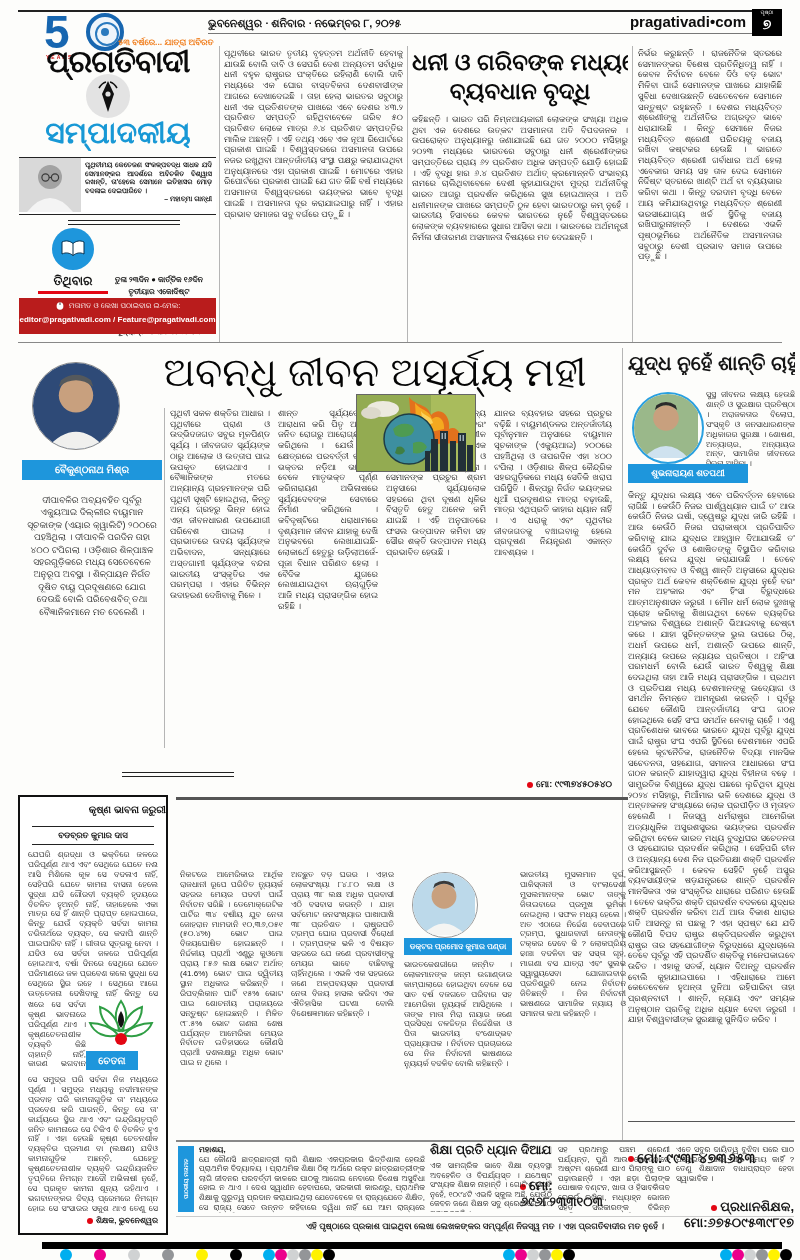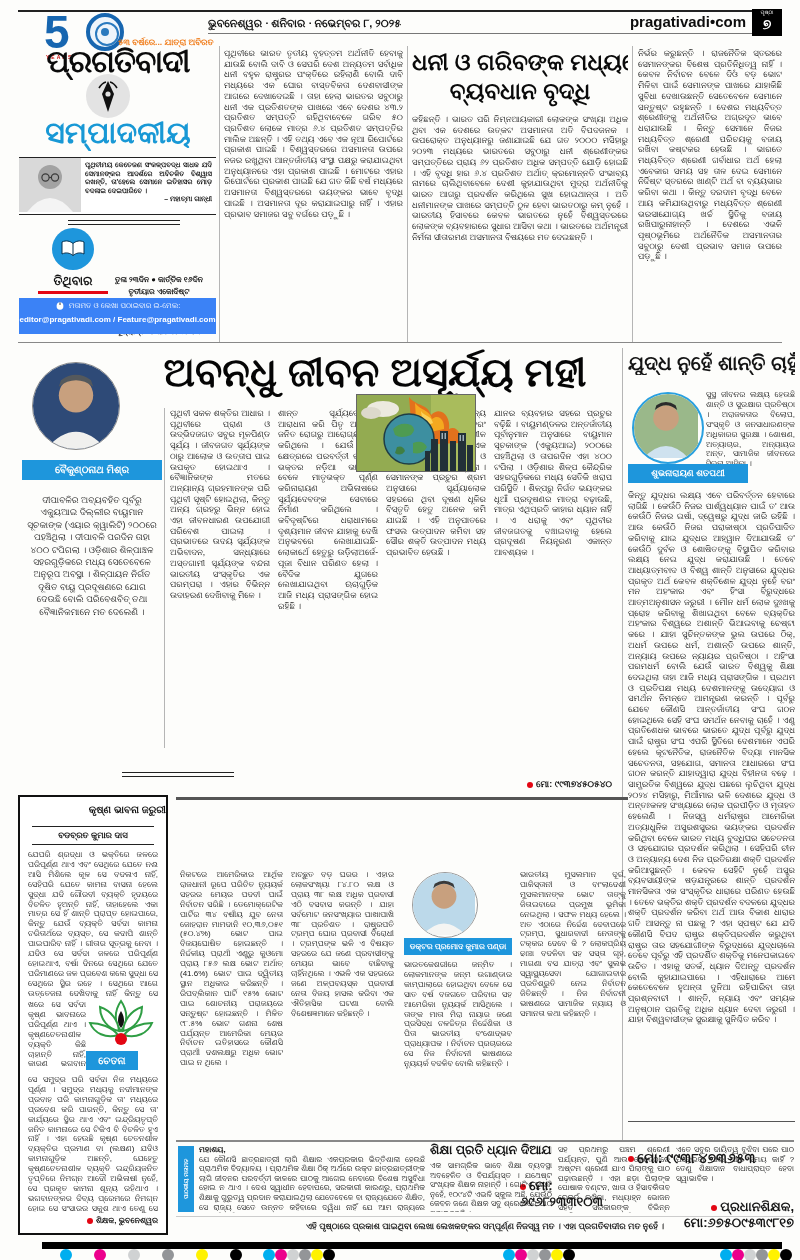--- a/index.html
+++ b/index.html
@@ -87,21 +87,21 @@
   <div class="abs ctr" style="left:102px;top:227px;width:114px;font-size:7.6px;line-height:12px;font-weight:bold;color:#111;margin-top:47px;">
     <div style="white-space:nowrap;overflow:hidden;">ତୁଳା ୨୩ଦିନ ● କାର୍ତ୍ତିକ ୧୬ଦିନ</div>
     <div style="white-space:nowrap;overflow:hidden;">ତୃତୀୟାର ଏକୋଦିଷ୍ଟ</div>
     <div style="white-space:nowrap;overflow:hidden;">ଓ ପାର୍ବଣ ଶ୍ରାଦ୍ଧ</div>
     <div style="border-top:1px solid #444;margin:1px 2px 0 2px;"></div>
     <div style="white-space:nowrap;overflow:hidden;">ସୂର୍ଯ୍ୟୋଦୟ: ୫ଘ. ୫୪ମି. ୩୬ସେ.</div>
     <div style="border-top:1px solid #444;margin:1px 2px 0 2px;"></div>
     <div style="white-space:nowrap;overflow:hidden;">ସୂର୍ଯ୍ୟାସ୍ତ: ୫ ଘ.୬ ମି. ୨୮ ସେ.</div>
   </div>
 
-  <div class="abs" style="left:19px;top:298px;width:197px;height:36px;background:#3b82f6;color:#fff;text-align:center;">
+  <div class="abs" style="left:19px;top:298px;width:197px;height:36px;background:#b91c1c;color:#fff;text-align:center;">
     <div style="font-size:7.5px;line-height:15px;white-space:nowrap;overflow:hidden;">
       <svg width="10" height="8" viewBox="0 0 10 8" style="display:inline-block;vertical-align:middle;margin-right:2px;">
           <ellipse cx="5" cy="4" rx="3.4" ry="3.8" fill="#fff"></ellipse>
           <line x1="5" y1="0.5" x2="5" y2="3" stroke="#0a0a0a" stroke-width="0.8"></line>
         </svg>
       <span>ମତାମତ ଓ ଲେଖା ପଠାଇବାର ଇ-ମେଲ:</span>
     </div>
     <div style="font-size:8px;line-height:13px;font-weight:bold;white-space:nowrap;overflow:hidden;">editor@pragativadi.com / Feature@pragativadi.com</div>
   </div>
 
@@ -113,21 +113,21 @@
 
   <div class="abs ctr" style="left:412px;top:48px;width:216px;height:62px;font-size:23px;line-height:29px;font-weight:bold;color:#0a0a0a;overflow:hidden;">
     <div style="white-space:nowrap;">ଧନୀ ଓ ଗରିବଙ୍କ ମଧ୍ୟରେ</div>
     <div style="white-space:nowrap;">ବ୍ୟବଧାନ ବୃଦ୍ଧି</div>
   </div>
   <div class="abs bt" style="left:412px;top:114px;width:216px;height:227px;">କହିଛନ୍ତି । ଭାରତ ପରି ନିମ୍ନଆୟକାରୀ ଲୋକଙ୍କ ସଂଖ୍ୟା ଅଧିକ ଥିବା ଏକ ଦେଶରେ ଉତ୍କଟ ଅସମାନତା ଅତି ବିପଦଜନକ । ଉପରୋକ୍ତ ଅନୁଧ୍ୟାନରୁ ଜଣାଯାଇଛି ଯେ ଗତ ୨୦୦୦ ମସିହାରୁ ୨୦୨୩ ମଧ୍ୟରେ ଭାରତରେ ସବୁଠାରୁ ଧନୀ ଶ୍ରେଣୀଙ୍କର ସମ୍ପତ୍ତିରେ ପ୍ରାୟ ୬୨ ପ୍ରତିଶତ ଅଧିକ ସମ୍ପତ୍ତି ଯୋଡ଼ି ହୋଇଛି । ଏହି ବୃଦ୍ଧି ହାର ୬.୪ ପ୍ରତିଶତ ଅର୍ଥାତ୍ କ୍ରମୋନ୍ନତି ସଂଭାବ୍ୟ ନାମରେ ଚାଲିଥିବାବେଳେ ଦେଶୀ କୁହାଯାଉଥିବା ମୁଦ୍ରା ଅର୍ଥନୀତିକୁ ଭାରତ ଆଗରୁ ପ୍ରଦର୍ଶନ କରିଥିଲେ ସୁଖ ହୋଇଥାନ୍ତା । ଅତି ଧନୀମାନଙ୍କ ପାଖରେ ସମ୍ପତ୍ତି ଠୁଳ ହେବା ଭାରତଠାରୁ କମ୍ ନୁହେଁ । ଭାରତୀୟ ହିସାବରେ କେବଳ ଭାରତରେ ନୁହେଁ ବିଶ୍ୱସ୍ତରରେ ଲୋକଙ୍କ ବ୍ୟବହାରରେ ସୁଧାର ଆସିବା କଥା । ଭାରତରେ ଅର୍ଥମନ୍ତ୍ରୀ ନିର୍ମଳା ସୀତାରମଣ ଅସମାନତା ବିଷୟରେ ମତ ଦେଇଛନ୍ତି ।</div>
   <div class="abs bt" style="left:638px;top:48px;width:144px;height:293px;">ନିର୍ଭର କରୁଛନ୍ତି । ରାଜନୈତିକ ସ୍ତରରେ ସେମାନଙ୍କର ବିଶେଷ ପ୍ରତିନିଧିତ୍ୱ ନାହିଁ । କେବଳ ନିର୍ବାଚନ ବେଳେ ଦିଓଁ ବଡ଼ ଭୋଟ ମିଳିବା ପାଇଁ ସେମାନଙ୍କ ପାଖରେ ଯାହାକିଛି ସୁବିଧା ଦେଖାଉଛନ୍ତି ସେତେବେଳେ ସେମାନେ ସନ୍ତୁଷ୍ଟ ରହୁଛନ୍ତି । ଦେଶର ମଧ୍ୟବିତ୍ତ ଶ୍ରେଣୀଙ୍କୁ ଅର୍ଥନୀତିର ଅଗ୍ରଦୂତ ଭାବେ ଧରାଯାଉଛି । କିନ୍ତୁ ସେମାନେ ନିଜର ମଧ୍ୟବିତ୍ତ ଶ୍ରେଣୀ ପରିଚୟକୁ ବଜାୟ ରଖିବା କଷ୍ଟକର ହେଉଛି । ଭାରତେ ମଧ୍ୟବିତ୍ତ ଶ୍ରେଣୀ ଗର୍ବାଧାର ଅର୍ଥ ହେଲା ଏବେକାର ସମୟ ସହ ତାଳ ଦେଇ ସେମାନେ ନିର୍ଦ୍ଦିଷ୍ଟ ସ୍ତରରେ ଖାଣ୍ଟି ଅର୍ଥ ବା ବ୍ୟୟଭାର କରିବା କଥା । କିନ୍ତୁ ଦରଦାମ ବୃଦ୍ଧି ବେଳେ ଆୟ କମିଯାଉଥିବାରୁ ମଧ୍ୟବିତ୍ତ ଶ୍ରେଣୀ ଭରସାଯୋଗ୍ୟ ଖର୍ଚ୍ଚ ସ୍ଥିତିକୁ ବଜାୟ ରଖିପାରୁନାହାନ୍ତି । ଦେଶରେ ଏଭଳି ପୃଷ୍ଠଭୂମିରେ ଅର୍ଥନୈତିକ ଅସମାନତାର ସବୁଠାରୁ ଦେଶୀ ପ୍ରଭାବ ସମାଜ ଉପରେ ପଡ଼ୁଛି ।</div>
 
   <div class="abs hline" style="left:18px;top:342px;width:764px;background:#888;"></div>
 
-  <div class="abs ctr" style="left:140px;top:346px;width:470px;font-size:40px;line-height:52px;font-weight:bold;color:#050505;white-space:nowrap;overflow:hidden;">ଅବନ୍ଧୁ ଜୀବନ ଅସୂର୍ଯ୍ୟ ମହୀ</div>
+  <div class="abs ctr" style="left:140px;top:346px;width:470px;font-size:40px;line-height:52px;font-weight:normal;color:#050505;white-space:nowrap;overflow:hidden;">ଅବନ୍ଧୁ ଜୀବନ ଅସୂର୍ଯ୍ୟ ମହୀ</div>
 
   <div class="abs photo" style="left:32px;top:362px;width:86px;height:86px;border:1px solid #888;">
     <svg width="86" height="86" viewBox="0 0 40 40">
       <rect width="40" height="40" fill="#2e4a77"></rect>
       <circle cx="20" cy="15" r="8" fill="#c8a07e"></circle>
       <path d="M6 40 Q20 24 34 40 Z" fill="#f0f0ee"></path>
       <path d="M12 11 Q20 5 28 11 L27 8 Q20 3 13 8 Z" fill="#55595c"></path>
     </svg>
   </div>
   <div class="abs blueplate" style="left:22px;top:460px;width:140px;height:20px;font-size:10px;line-height:20px;white-space:nowrap;">ବୈକୁଣ୍ଠନାଥ ମିଶ୍ର</div>

